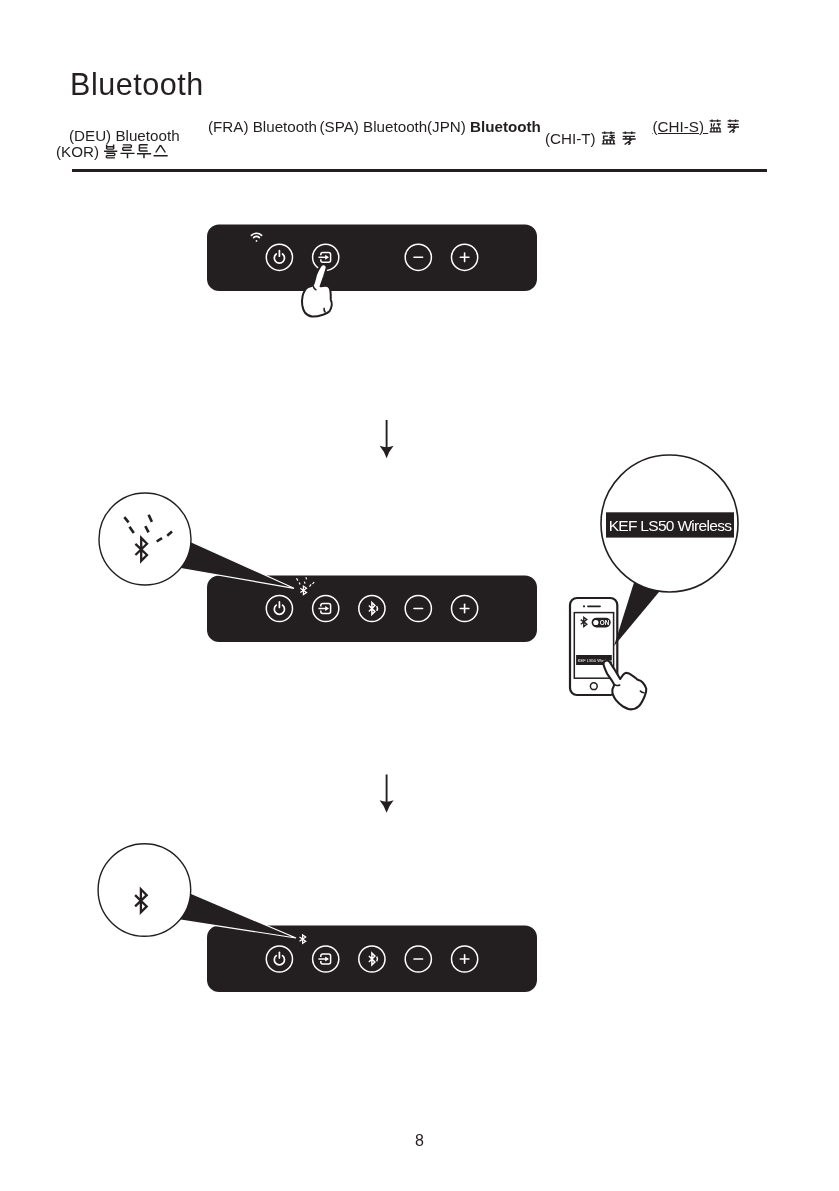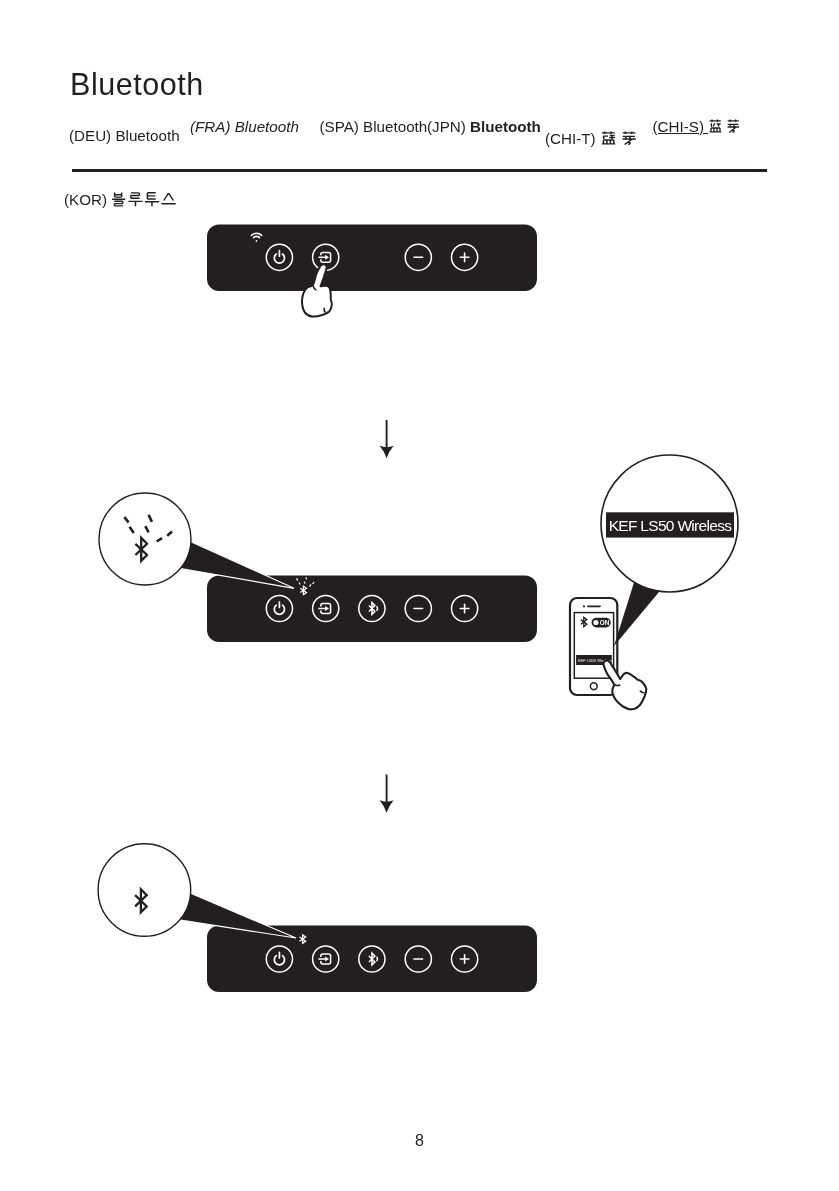--- a/index.html
+++ b/index.html
@@ -8,42 +8,42 @@
 #title{left:70px;top:68.6px;font-size:30.5px;line-height:1;letter-spacing:0.55px;}
 .sub{font-size:15.2px;line-height:1;white-space:nowrap;}
 #rule{left:72px;top:169.4px;width:695px;height:2.6px;background:#231f20;}
 #pnum{left:404px;top:1132px;width:31px;text-align:center;font-size:16px;}
 svg text{font-family:"Liberation Sans",sans-serif;}
 </style>
 </head>
 <body>
 <div class="abs" id="title">Bluetooth</div>
 <div class="abs sub" style="left:69px;top:120px;margin-top:8px;">(DEU) Bluetooth</div>
-<div class="abs sub" style="left:190px;top:118.7px;font-style:italic;">(FRA) Bluetooth</div>
+<div class="abs sub" style="left:208px;top:118.7px;">(FRA) Bluetooth</div>
 <div class="abs sub" style="left:306.5px;top:118.7px;margin-left:13px;">(SPA) Bluetooth</div>
 <div class="abs sub" style="left:427px;top:118.7px;font-weight:bold;"><span style="font-weight:normal;text-align:center;">(JPN)</span> Bluetooth</div>
 <div class="abs sub" style="left:545px;top:131px;">(CHI-T)&nbsp;<svg width="38" height="16" viewBox="0 0 33 16" preserveAspectRatio="none" style="vertical-align:-3.2px">
       <g stroke="#231f20" stroke-width="1.35" fill="none">
 <path d="M4 0.6 V3 M9.6 0.6 V3 M1.6 1.9 H12.8"></path>
 <path d="M3.2 4.4 V8 M3.3 5.1 H7 M8.4 4.3 H12.7 M10.4 4.5 V7.9 M8 6.5 H13"></path>
 <path d="M3 9 H12 M3 9 V12.3 M12 9 V12.3 M6 9.2 V12.2 M9 9.2 V12.2 M1.6 12.9 H13.2"></path>
 <path d="M22 0.6 V3 M27.6 0.6 V3 M19.6 1.9 H30.8"></path>
 <path d="M19.8 5.3 H30.4 M22.4 5.4 V7.7 M19.6 8 H31 M26 5.4 V12.6 L24.6 13.6 M27.8 8.3 L21.4 13.6"></path>
 </g>
     </svg></div>
 <div class="abs sub" style="left:652.5px;top:118.7px;text-decoration:underline;">(CHI-S)&nbsp;<svg width="33" height="16" viewBox="0 0 33 16" style="vertical-align:-3.2px">
       <g stroke="#231f20" stroke-width="1.35" fill="none">
 <path d="M4 0.6 V3 M9.6 0.6 V3 M1.6 1.9 H12.8"></path>
 <path d="M3.4 4.3 V7.7 M6.6 4.2 L5.2 7.5 M8.8 5 H12.6 M10.6 4.5 V7.5"></path>
 <path d="M3 9 H12 M3 9 V12.3 M12 9 V12.3 M6 9.2 V12.2 M9 9.2 V12.2 M1.6 12.9 H13.2"></path>
 <path d="M22 0.6 V3 M27.6 0.6 V3 M19.6 1.9 H30.8"></path>
 <path d="M19.8 5.3 H30.4 M22.4 5.4 V7.7 M19.6 8 H31 M26 5.4 V12.6 L24.6 13.6 M27.8 8.3 L21.4 13.6"></path>
 </g>
     </svg></div>
-<div class="abs sub" style="left:64px;top:144.3px;margin-top:48px;">(KOR)&nbsp;<svg width="66" height="16" viewBox="0 0 62 16" preserveAspectRatio="none" style="vertical-align:-3.2px">
+<div class="abs sub" style="left:56px;top:144.3px;">(KOR)&nbsp;<svg width="66" height="16" viewBox="0 0 62 16" preserveAspectRatio="none" style="vertical-align:-3.2px">
       <g stroke="#231f20" stroke-width="1.4" fill="none">
 <path d="M3.4 0.6 V5.1 M10 0.6 V5.1 M3.4 2.7 H10 M3.4 5.1 H10 M1 7.3 H13.4 M3.2 9.3 H11 M11 9.3 V11.5 M3.2 11.6 H11 M3.2 11.6 V13.8 M3.2 13.9 H11.2"></path>
 <path d="M18.6 0.9 H26.6 M26.6 0.9 V3.4 M18.6 3.5 H26.6 M18.6 3.5 V6.2 M18.6 6.3 H26.8 M16.4 9.4 H29.6 M23 9.4 V14.2"></path>
 <path d="M34.2 0.8 H42 M34.2 0.8 V7 M34.2 3.9 H41.6 M34.2 7 H42 M31.9 9.8 H45.2 M38.5 9.8 V14.3"></path>
 <path d="M54 1.2 L49.6 8.5 M54 1.2 L58.6 8.5 M47.5 11.7 H60.8"></path>
 </g>
     </svg></div>
 <div class="abs" id="rule"></div>
 <div class="abs" id="pnum">8</div>
 <svg class="abs" style="left:0;top:0" width="839" height="1191" viewBox="0 0 839 1191">

